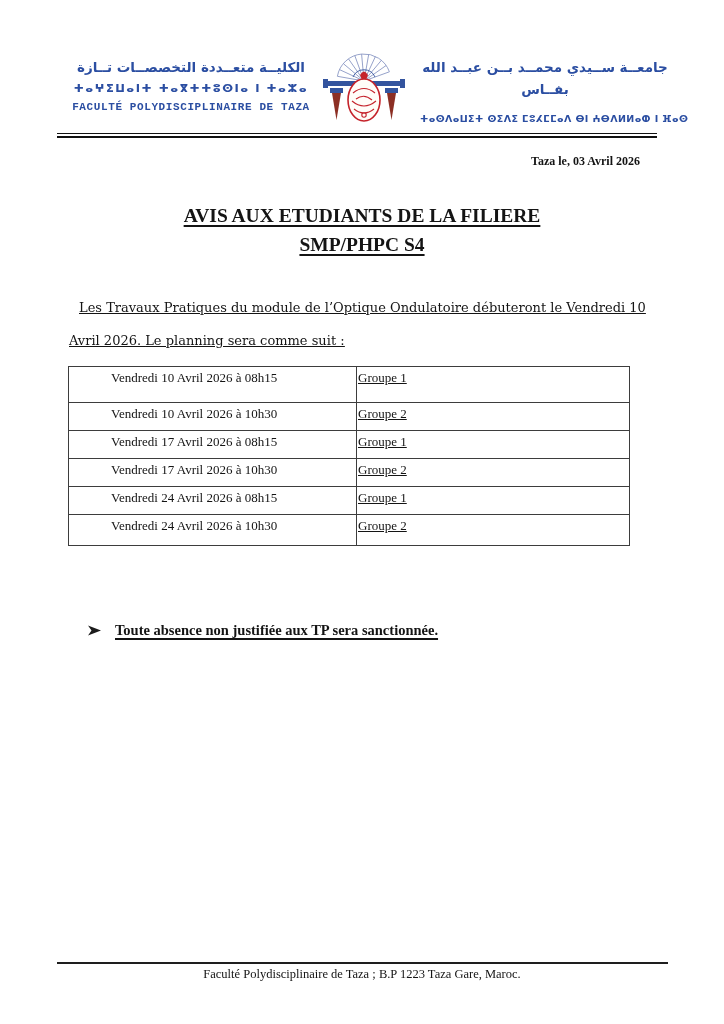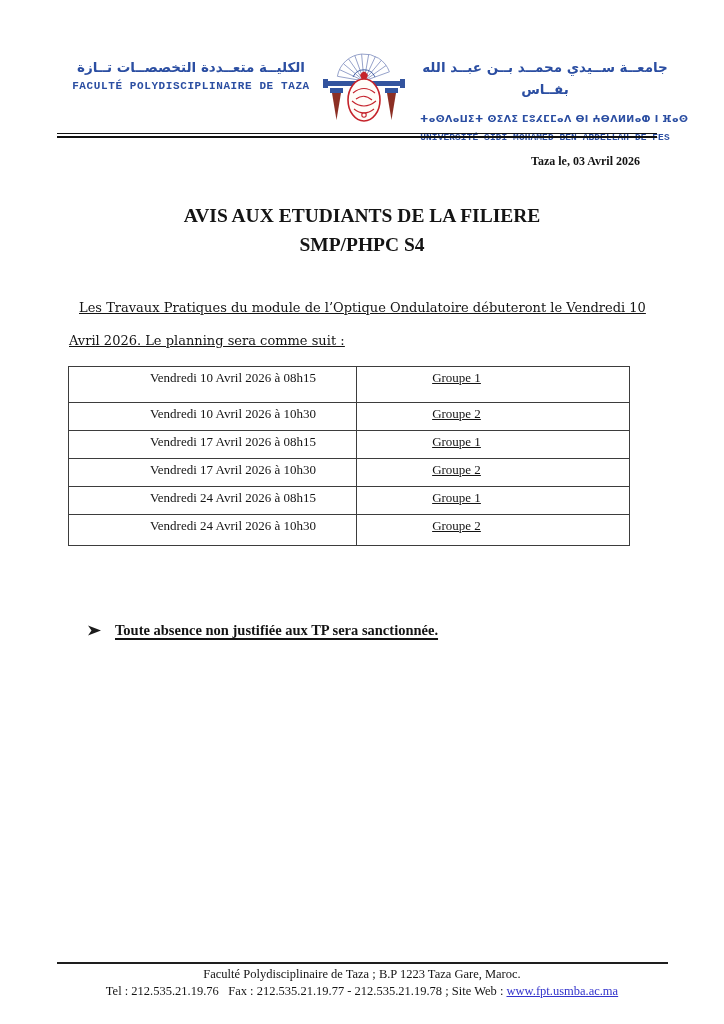--- a/index.html
+++ b/index.html
@@ -21,31 +21,31 @@
   .logo{position:absolute;left:323px;top:48px;width:82px;height:78px;}
 
   .double-rule{position:absolute;left:57px;top:133px;width:600px;height:2px;
                border-top:1.5px solid #111;border-bottom:2.5px solid #111;}
 
   
   .date-line{position:absolute;top:154px;right:84px;font-weight:bold;font-size:12px;
              text-decoration-thickness:1.5px;text-underline-offset:3px;}
   .title{position:absolute;top:201px;left:0;width:724px;text-align:center;
          font-weight:bold;font-size:19.5px;line-height:29px;}
-  .title .u-line{text-decoration-thickness:1.5px;text-underline-offset:3px;}
+  .title .u-line{text-decoration:underline;text-decoration-thickness:1.5px;text-underline-offset:3px;}
 
   
   .intro{position:absolute;top:279px;left:57px;width:597px;margin:12px;
          font-family:"DejaVu Serif",serif;font-size:13px;line-height:33px;text-indent:10px;text-decoration:underline;}
   .intro .u{text-decoration:underline;}
 
   
   .schedule{position:absolute;top:366px;left:68px;width:562px;border-collapse:collapse;
             font-size:13px;}
-  .schedule td{border:1px solid #3d3d3d;vertical-align:top;padding-top:3px;text-align:center;}
+  .schedule td{border:1px solid #3d3d3d;vertical-align:top;padding-top:3px;}
   .schedule td.c1{width:244px;padding-left:42px;}
   .schedule td.c2{padding-right:74px;}
   .schedule tr{height:28px;}
   .schedule tr:nth-child(1){height:36px;}
   .schedule tr:nth-child(6){height:31px;}
   .group{text-decoration:underline;}
 
   
   .warning{position:absolute;top:622px;left:88px;display:flex;align-items:center;gap:13px;}
   .warning-text{font-weight:bold;font-size:14.5px;text-decoration:underline;
@@ -60,20 +60,21 @@
                font-size:12.5px;line-height:16.5px;}
   .site-link{color:#3333cc;text-decoration:underline;cursor:pointer;}
 </style>
 </head>
 <body>
 
 <div class="page">
 
   <div class="hdr-block hdr-left">
     <div class="hdr-arabic" dir="rtl">الكليــة متعــددة التخصصــات تــازة</div>
+    <div class="hdr-tifinagh">ⵜⴰⵖⵉⵡⴰⵏⵜ ⵜⴰⴳⵜⵜⵓⵙⵏⴰ ⵏ ⵜⴰⵣⴰ</div>
     <div class="hdr-latin">FACULTÉ POLYDISCIPLINAIRE DE TAZA</div>
   </div>
 
   <div class="logo">
     <svg width="82" height="78" viewBox="0 0 82 78" xmlns="http://www.w3.org/2000/svg">
       <g stroke="#8a97c4" stroke-width="0.9" fill="none">
         <path d="M14.4,28.3 A27,27 0 0 1 66.4,23.8"></path>
         <line x1="41" y1="33" x2="66.4" y2="23.8"></line>
         <line x1="41" y1="33" x2="63.1" y2="17.5"></line>
         <line x1="41" y1="33" x2="58.4" y2="12.3"></line>
@@ -108,21 +109,20 @@
           <path d="M33,51 q8,-6 16,1"></path>
           <circle cx="41" cy="67" r="2.2"></circle>
         </g>
       </g>
     </svg>
   </div>
 
   <div class="hdr-block hdr-right">
     <div class="hdr-arabic" dir="rtl">جامعــة ســيدي محمــد بــن عبــد الله بفــاس</div>
     <div class="hdr-tifinagh small">ⵜⴰⵙⴷⴰⵡⵉⵜ ⵙⵉⴷⵉ ⵎⵓⵃⵎⵎⴰⴷ ⴱⵏ ⵄⴱⴷⵍⵍⴰⵀ ⵏ ⴼⴰⵙ</div>
-    <div class="hdr-latin small">UNIVERSITÉ SIDI MOHAMED BEN ABDELLAH DE FES</div>
   </div>
 
   <div class="double-rule"></div>
 
   <div class="date-line">Taza le, 03 Avril 2026</div>
 
   <div class="title">
     <div><span class="u-line">AVIS AUX ETUDIANTS DE LA FILIERE</span></div>
     <div><span class="u-line">SMP/PHPC S4</span></div>
   </div>
@@ -162,16 +162,15 @@
     <svg width="14" height="11" viewBox="0 0 14 11">
       <polygon points="0,0.5 13,5.5 0,10.5 3.5,5.5" fill="#1c1c1c"></polygon>
     </svg>
     <span class="warning-text">Toute absence non justifiée aux TP sera sanctionnée.</span>
   </div>
 
 
   <div class="footer-rule"></div>
   <div class="footer-text">
     <div>Faculté Polydisciplinaire de Taza ; B.P 1223 Taza Gare, Maroc.</div>
-    <div><span>Tel : 212.535.21.19.76&nbsp;&nbsp; Fax : 212.535.21.19.77 - 212.535.21.19.78 ; Site Web : </span><a class="site-link">www.fpt.usmba.ac.ma</a></div>
   </div>
 
 </div>
 
 </body></html>

